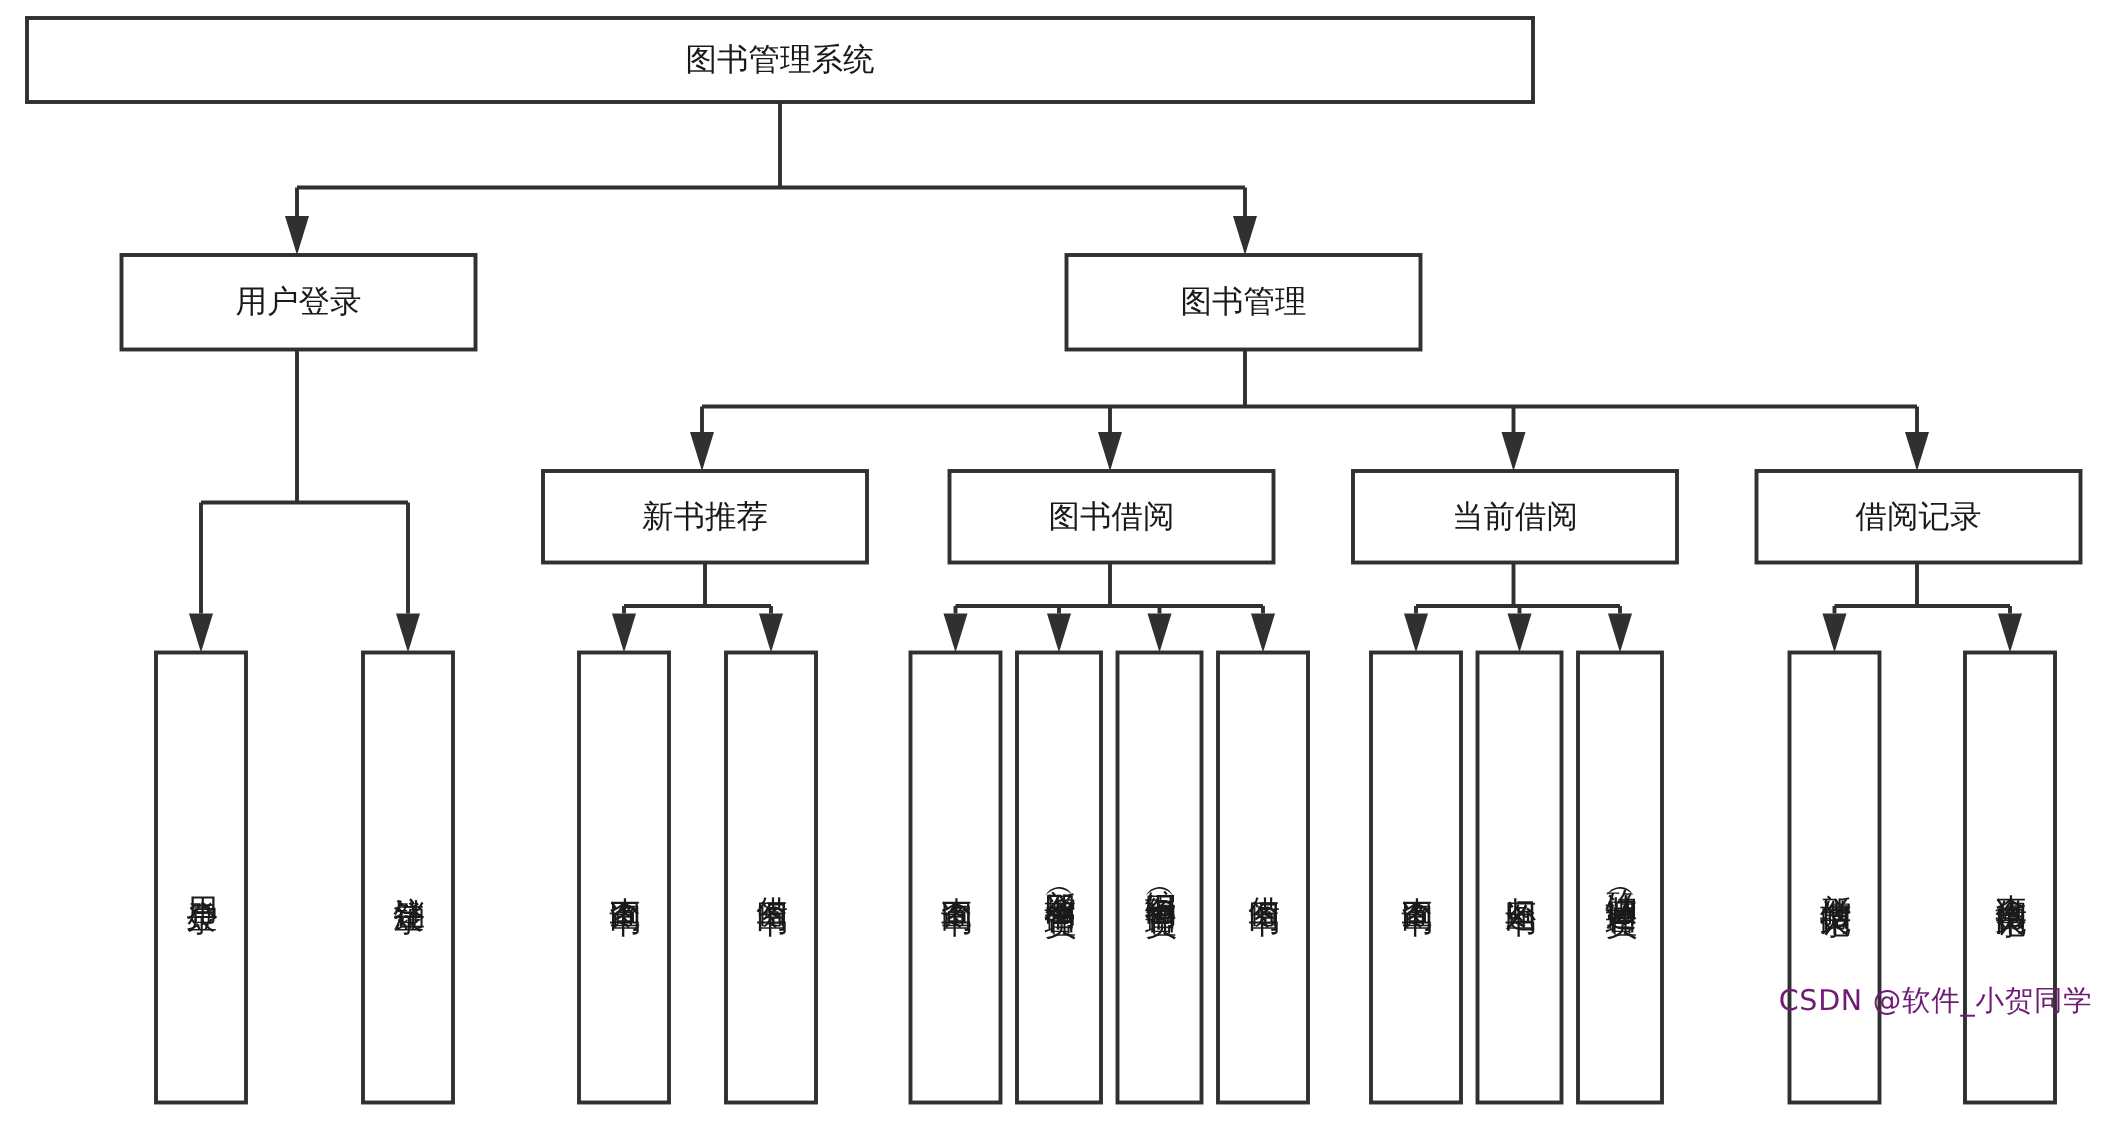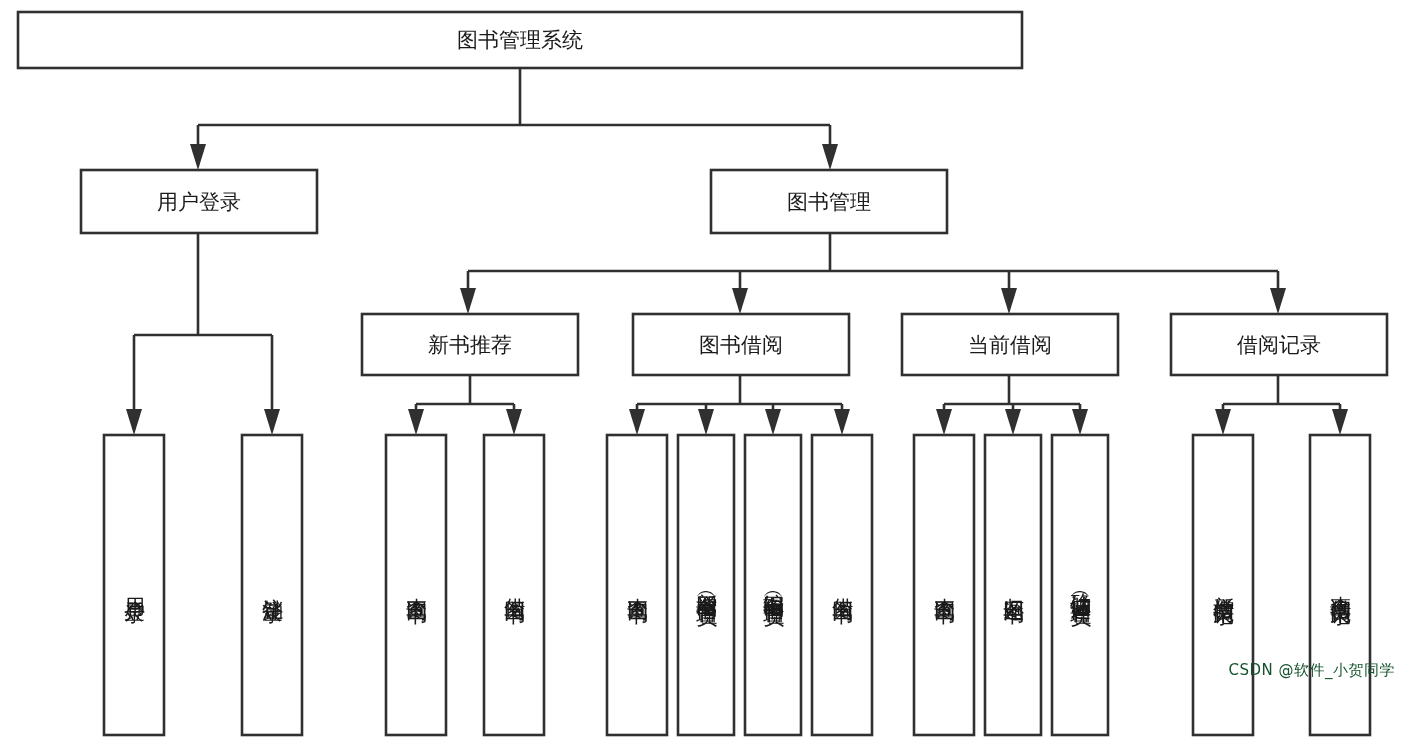--- a/index.html
+++ b/index.html
@@ -64,22 +64,22 @@
     line-height: 1.32;
     letter-spacing: 2px;
     color: #1a1a1a;
     white-space: nowrap;
   }
   #watermark {
     position: absolute;
     right: 10px;
     bottom: 6px;
     font-family: "DejaVu Sans", "Liberation Sans", sans-serif;
-    font-size: 15px;
-    color: #14532d;
+    font-size: 19px;
+    color: #701a75;
     letter-spacing: 0.5px;
     white-space: nowrap;
   }
 </style>
 </head>
 <body>
 
 <div id="diagram-root">
 
   <svg id="tree-svg" viewBox="0 0 1405 747" xmlns="http://www.w3.org/2000/svg">

